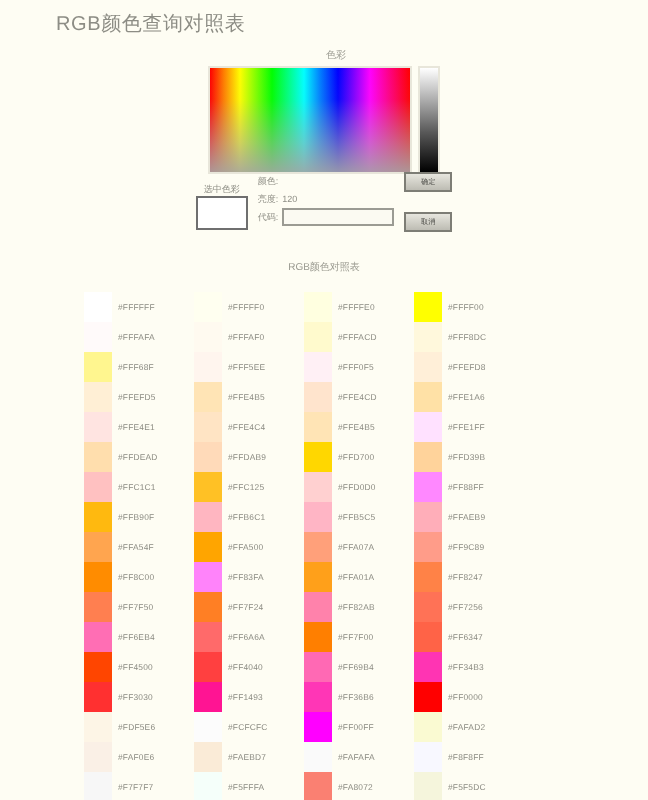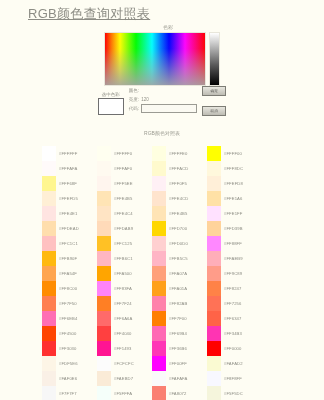--- a/index.html
+++ b/index.html
@@ -13,25 +13,24 @@
     background: #fefdf3;
     font-family: "Liberation Sans", sans-serif;
     color: #555;
     position: relative;
   }
 
   #page-title {
     position: absolute;
     left: 28px;
     top: 5px;
-    font-size: 13px;
+    font-size: 10px;
     letter-spacing: 0.3px;
     color: #8d8d85;
     white-space: nowrap;
-    text-decoration: underline;
   }
 
   
   .picker-wrap {
     position: absolute;
     left: 0;
     top: 24px;
     width: 324px;
   }
   .picker-caption {

